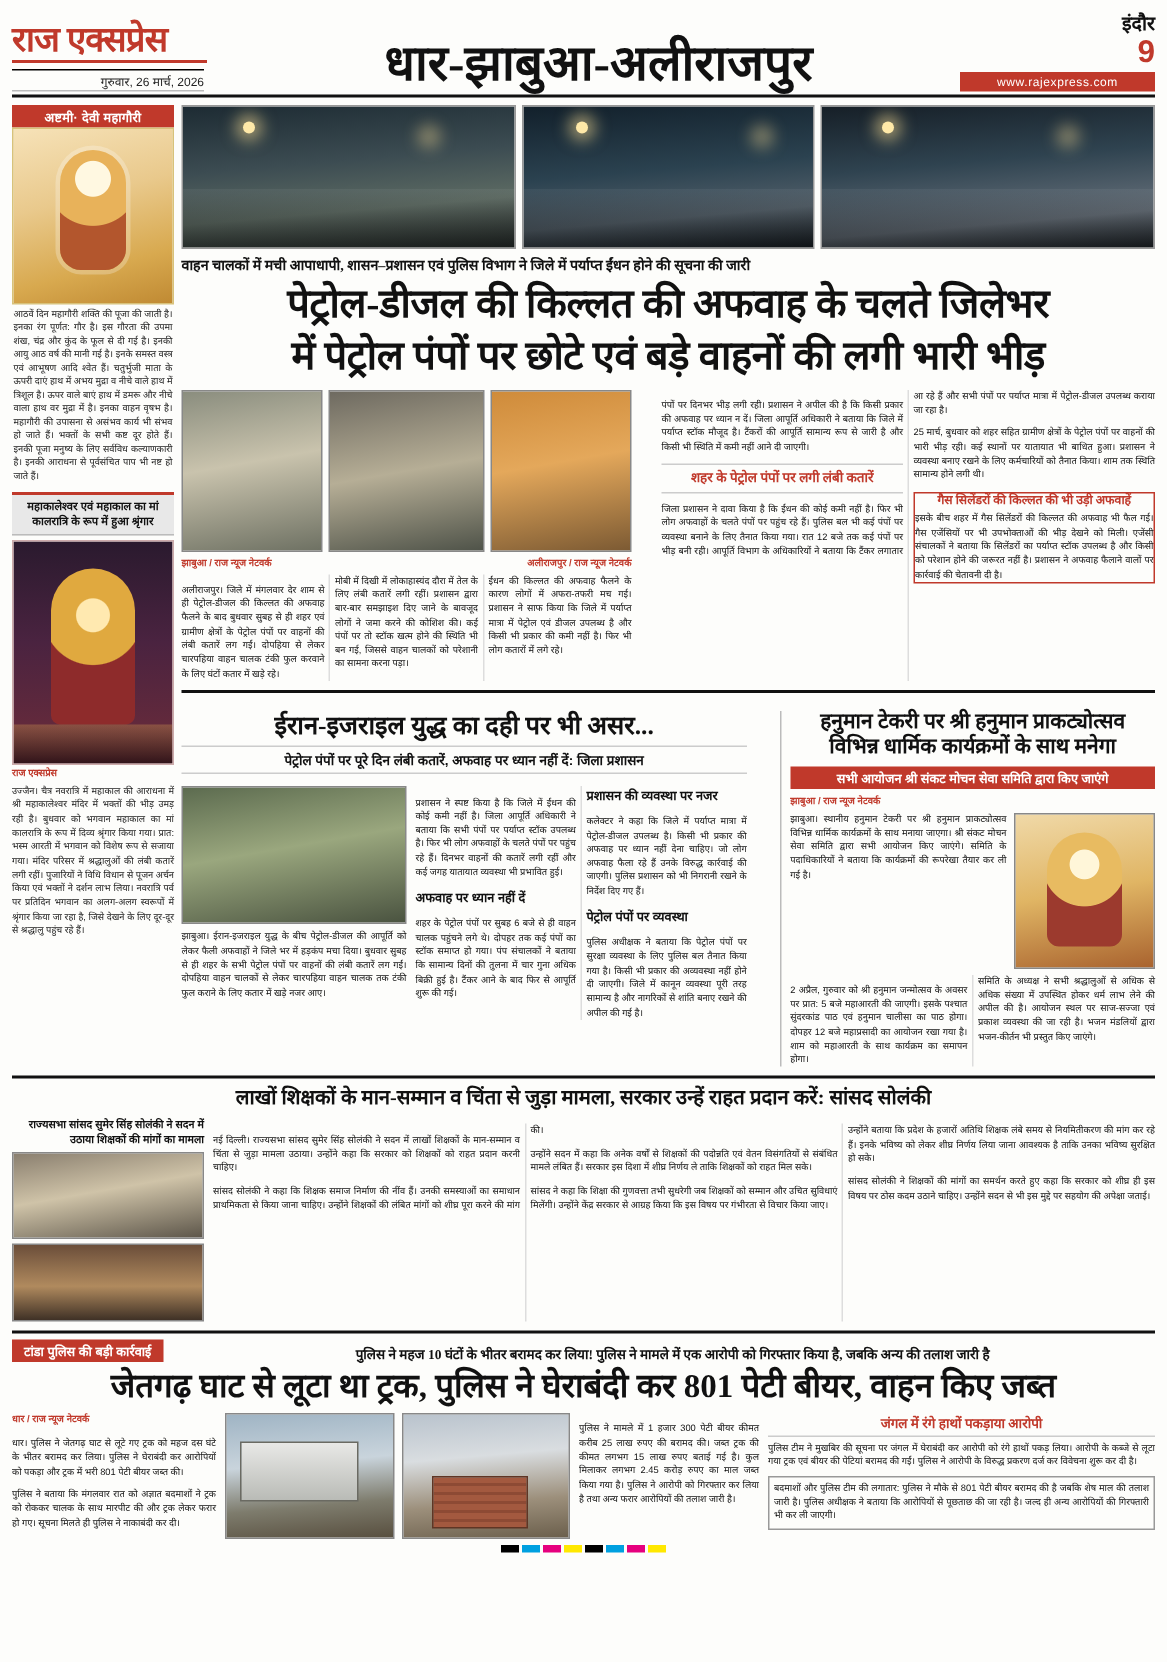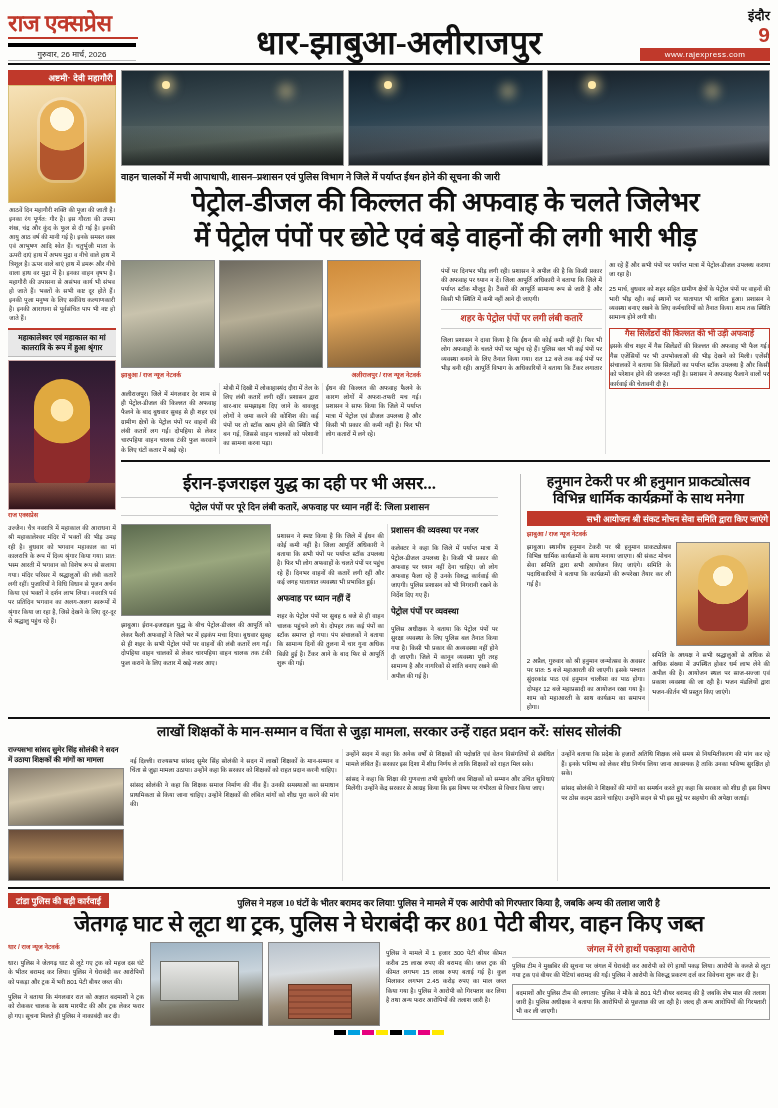--- a/index.html
+++ b/index.html
@@ -26,22 +26,22 @@
   }
   .logo-block { width: 150px; }
   .logo {
     font-family: "Liberation Serif", serif;
     font-weight: bold; font-size: 23px; color: #c0392b;
     letter-spacing: -0.5px; line-height: 1;
   }
   .logo-underline { height: 2px; background:#c0392b; width: 130px; margin-top:2px;}
   .logo-date {
     margin-top: 4px; font-size: 8px; color:#222;
-    border-top:4px solid #000000; border-bottom:1px solid #bbb;
-    padding:1px 0; text-align:center; width:128px;
+    border-top:1px solid #000000; border-bottom:1px solid #bbb;
+    padding:1px 0; text-align:right; width:128px;
   }
   .title-block { text-align:center; flex:1; }
   .main-title {
     font-family: "Liberation Serif", serif;
     font-weight: bold; font-size: 33px; letter-spacing: 0px; color:#111;
     line-height:1.05;
   }
   .edition-block { width: 130px; text-align:right; }
   .edition-city { font-size: 13px; font-weight:bold; }
   .edition-page { font-size: 21px; font-weight:bold; color:#c0392b; line-height:1; }
@@ -51,21 +51,21 @@
   }
 
   
   .body-grid { display:flex; gap:5px; margin-top:5px; }
   .col-left { width: 108px; }
   .col-main { flex: 1; }
 
   
   .panel-header {
     background:#c0392b; color:#fff; font-size:8.5px; font-weight:bold;
-    text-align:right; padding:2px 3px; letter-spacing:0.2px;
+    text-align:center; padding:2px 3px; letter-spacing:0.2px;
   }
   .devi-art {
     height: 118px; border:1px solid #d8c27a;
     background: linear-gradient(165deg,#f6e2b8,#e9c98c 40%,#d8a94f 75%,#c08a33);
     position:relative; overflow:hidden;
   }
   .devi-art::after{
     content:""; position:absolute; left:50%; top:14px; transform:translateX(-50%);
     width:44px; height:80px; border-radius:22px 22px 14px 14px;
     background: radial-gradient(circle at 50% 24%, #fff8e1 0 18%, #e8b25a 19% 48%, #b3562d 49% 100%);
@@ -164,21 +164,21 @@
   .sec-right { flex:1; border-left:1px solid #bbb; padding-left:6px; }
   .sec-head {
     font-family:"Liberation Serif", serif; font-weight:bold; font-size:17px;
     text-align:center; line-height:1.2;
   }
   .sec-sub {
     text-align:center; font-weight:bold; font-size:9px; margin-top:3px;
     border-top:1px solid #ccc; border-bottom:1px solid #ccc; padding:2px 0;
   }
   .sec-ribbon {
-    background:#c0392b; color:#fff; text-align:right; font-weight:bold;
+    background:#c0392b; color:#fff; text-align:center; font-weight:bold;
     font-size:8.5px; padding:2px; margin-top:3px;
   }
   .sec-photo {
     height:92px; border:1px solid #888; margin-top:4px;
     background:linear-gradient(170deg,#5c6b4f,#9aa77e 45%,#4a5340);
     position:relative; overflow:hidden;
   }
   .temple-photo {
     height:104px; border:1px solid #888; margin-top:4px;
     background:linear-gradient(170deg,#f0d9a8,#e0b564 50%,#a9632f);
@@ -193,21 +193,21 @@
   .cols3 { column-count:3; column-gap:7px; column-rule:1px solid #ddd; font-size:6.2px; line-height:1.5; text-align:justify; margin-top:4px;}
   .cols1 { font-size:6.2px; line-height:1.5; text-align:justify; margin-top:4px;}
   .inline-head { font-weight:bold; font-size:8.5px; color:#111; margin-bottom:2px; display:block; }
 
   
   .band-head {
     text-align:center; font-family:"Liberation Serif", serif; font-weight:bold;
     font-size:13.5px; margin-top:5px; line-height:1.25;
   }
   .band-wrap { display:flex; gap:6px; margin-top:4px; }
-  .band-left { width:116px; text-align:left; }
+  .band-left { width:128px; text-align:right; }
   .band-sub { font-size:7.2px; font-weight:bold; line-height:1.35; }
   .band-photo {
     height:58px; border:1px solid #888; margin-top:3px;
     background:linear-gradient(170deg,#8a7f6f,#cfc3a8 45%,#5d564a);
   }
   .band-photo2 {
     height:52px; border:1px solid #888; margin-top:3px;
     background:linear-gradient(180deg,#6b4e3a,#b08a5e 55%,#3f3126);
   }
 

